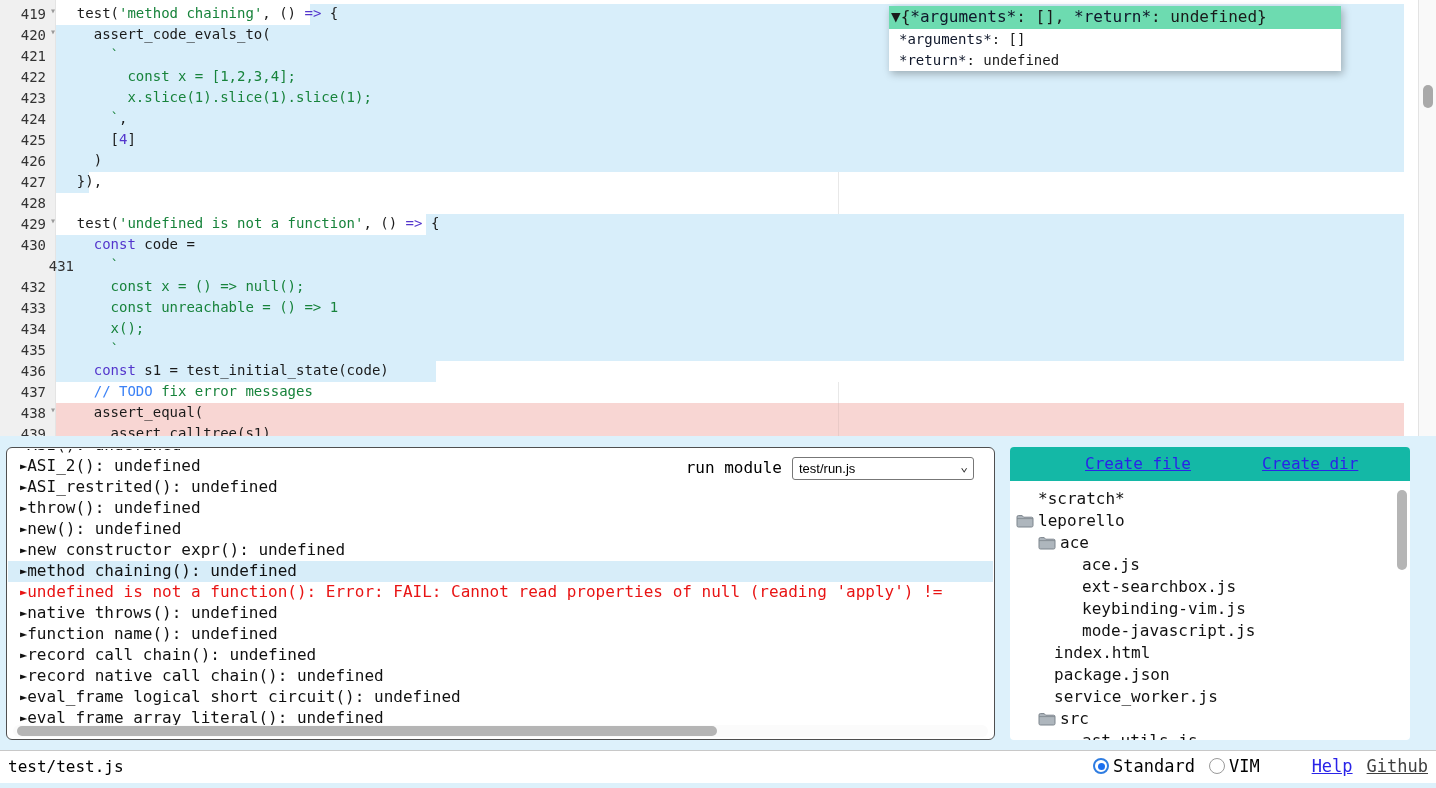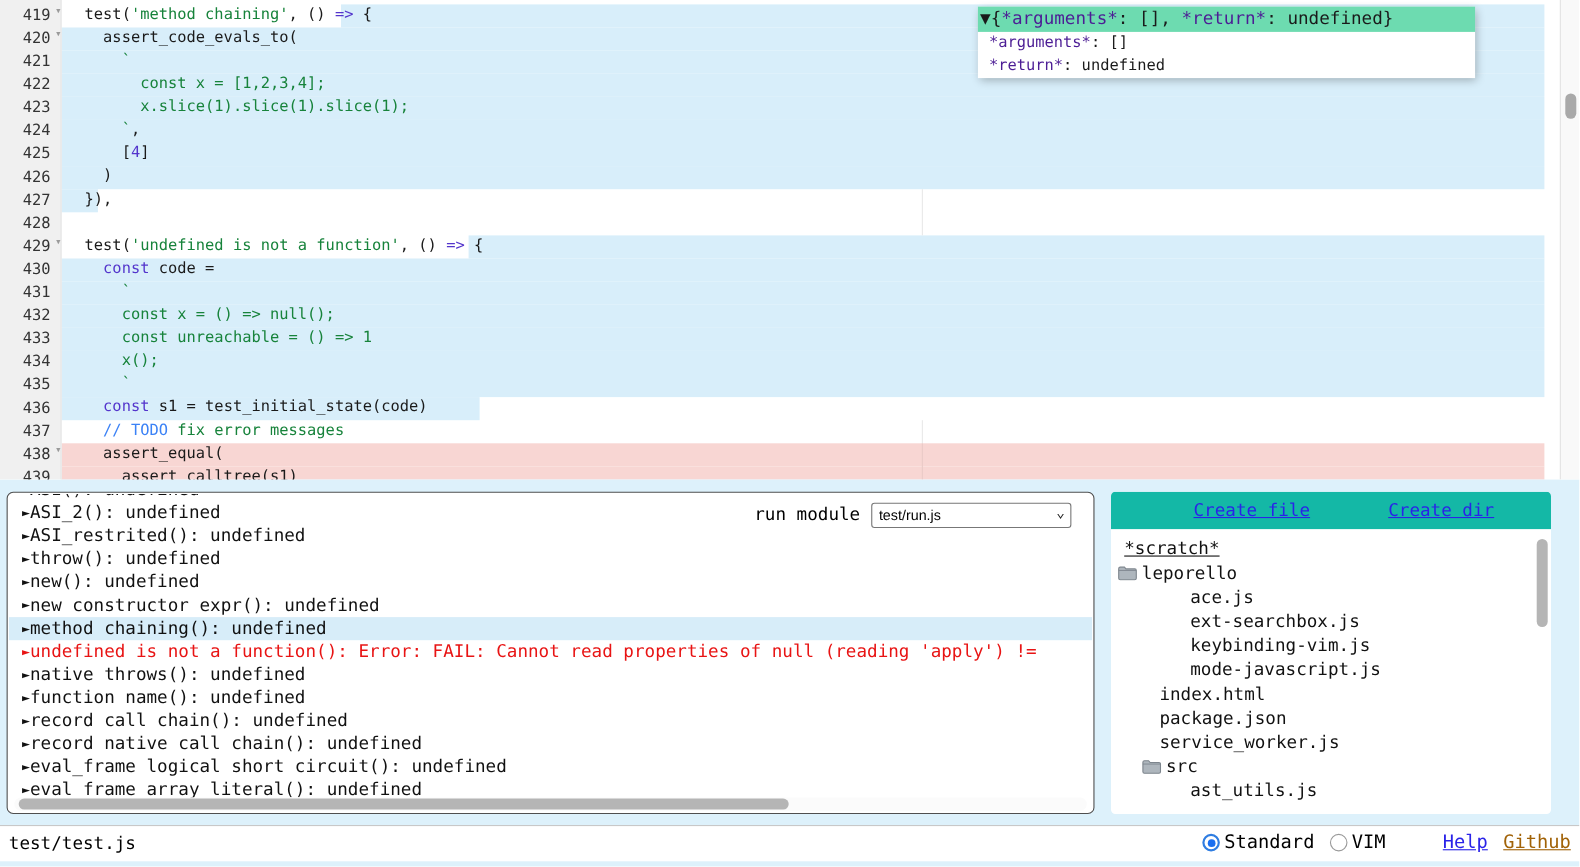--- a/index.html
+++ b/index.html
@@ -22,21 +22,21 @@
   .tk-s { color:#17833b; }
   .tk-c { color:#3b82f6; }
   .pmargin { position:absolute; width:1px; z-index:1; }
 
   #edscroll { position:absolute; right:0; top:0; width:18px; height:436px; background:#f9f9f9; border-left:1px solid #e3e3e3; z-index:4; }
   #edthumb { position:absolute; left:4px; top:85px; width:10px; height:23px; background:#a9a9a9; border-radius:5px; }
 
   
   #tooltip { position:absolute; left:889px; top:6px; width:452px; z-index:10; box-shadow:2px 3px 8px rgba(0,0,0,0.28); background:#fff; }
   #tooltip-header { height:23px; background:#6ddbb0; font-size:16px; white-space:pre; padding:1px 2px 0 2px; }
-  .tt-key { color:#4c1d95; }
+  .tt-key { color:#0f172a; }
   .tt-row { height:21px; font-size:14px; padding-left:10px; padding-top:2px; white-space:pre; }
   .tt-val { color:#1a1a1a; }
 
   
   #bottom { position:absolute; left:0; top:436px; width:1436px; height:314px; background:#ddf1fb; }
 
   #console { position:absolute; left:6px; top:11px; width:989px; height:293px; background:#fff; border:1px solid #4f4f4f; border-radius:6px; overflow:hidden; }
   #console-list { position:absolute; left:1px; top:1px; right:1px; bottom:14px; overflow:hidden; white-space:nowrap; }
   .citem { height:21px; font-size:16px; padding-left:12px; color:#111; }
   .citem:first-child { margin-top:-14px; }
@@ -69,21 +69,21 @@
   
   #statusbar { position:absolute; left:0; top:750px; width:1436px; height:33px; background:#fff; border-top:1px solid #c8c8c8; }
   #filename { position:absolute; left:8px; top:6px; font-size:16px; color:#000; }
   #status-right { position:absolute; right:8px; top:5px; display:flex; align-items:center; gap:14px; font-size:17px; }
   .radio { display:inline-block; width:16px; height:16px; border-radius:50%; background:#fff; position:relative; vertical-align:-2px; margin-right:4px; }
   .radio.on { border:2px solid #2f7de1; }
   .radio.on::after { content:""; position:absolute; left:2.5px; top:2.5px; width:7px; height:7px; border-radius:50%; background:#1a6ff0; }
   .radio.off { border:1.5px solid #9a9a9a; }
   #status-right a { font-size:17px; text-decoration:underline; }
   #help-link { color:#2a23e8;margin-left:38px; }
-  #github-link { color:#a16207; }
+  #github-link { color:#404040; }
   #bottom-strip { position:absolute; left:0; top:783px; width:1436px; height:5px; background:#ddf1fb; }
   .mode-opt { display:flex; align-items:center; }
 </style>
 </head>
 <body>
 
 <div id="app">
 
   <div id="editor">
     <div id="gutter">
@@ -119,21 +119,21 @@
         <div class="gcell" style="top: 193px;">
           <span class="gnum">428</span>
         </div>
         <div class="gcell" style="top: 214px;">
           <span class="gnum">429</span>
           <span class="gfold">▾</span>
         </div>
         <div class="gcell" style="top: 235px;">
           <span class="gnum">430</span>
         </div>
-        <div class="gcell" style="top: 256px;">
+        <div class="gcell" style="top: 256px; margin-left: 28px;">
           <span class="gnum">431</span>
         </div>
         <div class="gcell" style="top: 277px;">
           <span class="gnum">432</span>
         </div>
         <div class="gcell" style="top: 298px;">
           <span class="gnum">433</span>
         </div>
         <div class="gcell" style="top: 319px;">
           <span class="gnum">434</span>
@@ -281,25 +281,29 @@
         <div id="cthumb"></div>
       </div>
     </div>
 
     <div id="files">
       <div id="files-header">
         <a id="create-file" href="#">Create file</a>
         <a id="create-dir" href="#">Create dir</a>
       </div>
       <div id="tree">
-          <div class="trow"><span class="tlabel" style="left: 12px; text-decoration: underline;">*scratch*</span></div>
+          <div class="trow"><span class="tlabel" style="left: 28px;">*scratch*</span></div>
           <div class="trow"><span class="folder-ico" style="left: 6px;"><svg width="18" height="14" viewBox="0 0 18 14">
                 <path d="M1 3 Q1 1.6 2.4 1.6 L6.2 1.6 L7.6 3.2 L15.6 3.2 Q17 3.2 17 4.6 L17 11.6 Q17 13 15.6 13 L2.4 13 Q1 13 1 11.6 Z" fill="#aeb6bd" stroke="#7d858d" stroke-width="1"></path>
                 <path d="M1 4.6 L17 4.6" stroke="#7d858d" stroke-width="0.8"></path>
               </svg></span><span class="tlabel" style="left: 28px;">leporello</span></div>
+          <div class="trow"><span class="folder-ico" style="left: 28px;"><svg width="18" height="14" viewBox="0 0 18 14">
+                <path d="M1 3 Q1 1.6 2.4 1.6 L6.2 1.6 L7.6 3.2 L15.6 3.2 Q17 3.2 17 4.6 L17 11.6 Q17 13 15.6 13 L2.4 13 Q1 13 1 11.6 Z" fill="#aeb6bd" stroke="#7d858d" stroke-width="1"></path>
+                <path d="M1 4.6 L17 4.6" stroke="#7d858d" stroke-width="0.8"></path>
+              </svg></span><span class="tlabel" style="left: 50px;">ace</span></div>
           <div class="trow"><span class="tlabel" style="left: 72px;">ace.js</span></div>
           <div class="trow"><span class="tlabel" style="left: 72px;">ext-searchbox.js</span></div>
           <div class="trow"><span class="tlabel" style="left: 72px;">keybinding-vim.js</span></div>
           <div class="trow"><span class="tlabel" style="left: 72px;">mode-javascript.js</span></div>
           <div class="trow"><span class="tlabel" style="left: 44px;">index.html</span></div>
           <div class="trow"><span class="tlabel" style="left: 44px;">package.json</span></div>
           <div class="trow"><span class="tlabel" style="left: 44px;">service_worker.js</span></div>
           <div class="trow"><span class="folder-ico" style="left: 28px;"><svg width="18" height="14" viewBox="0 0 18 14">
                 <path d="M1 3 Q1 1.6 2.4 1.6 L6.2 1.6 L7.6 3.2 L15.6 3.2 Q17 3.2 17 4.6 L17 11.6 Q17 13 15.6 13 L2.4 13 Q1 13 1 11.6 Z" fill="#aeb6bd" stroke="#7d858d" stroke-width="1"></path>
                 <path d="M1 4.6 L17 4.6" stroke="#7d858d" stroke-width="0.8"></path>

